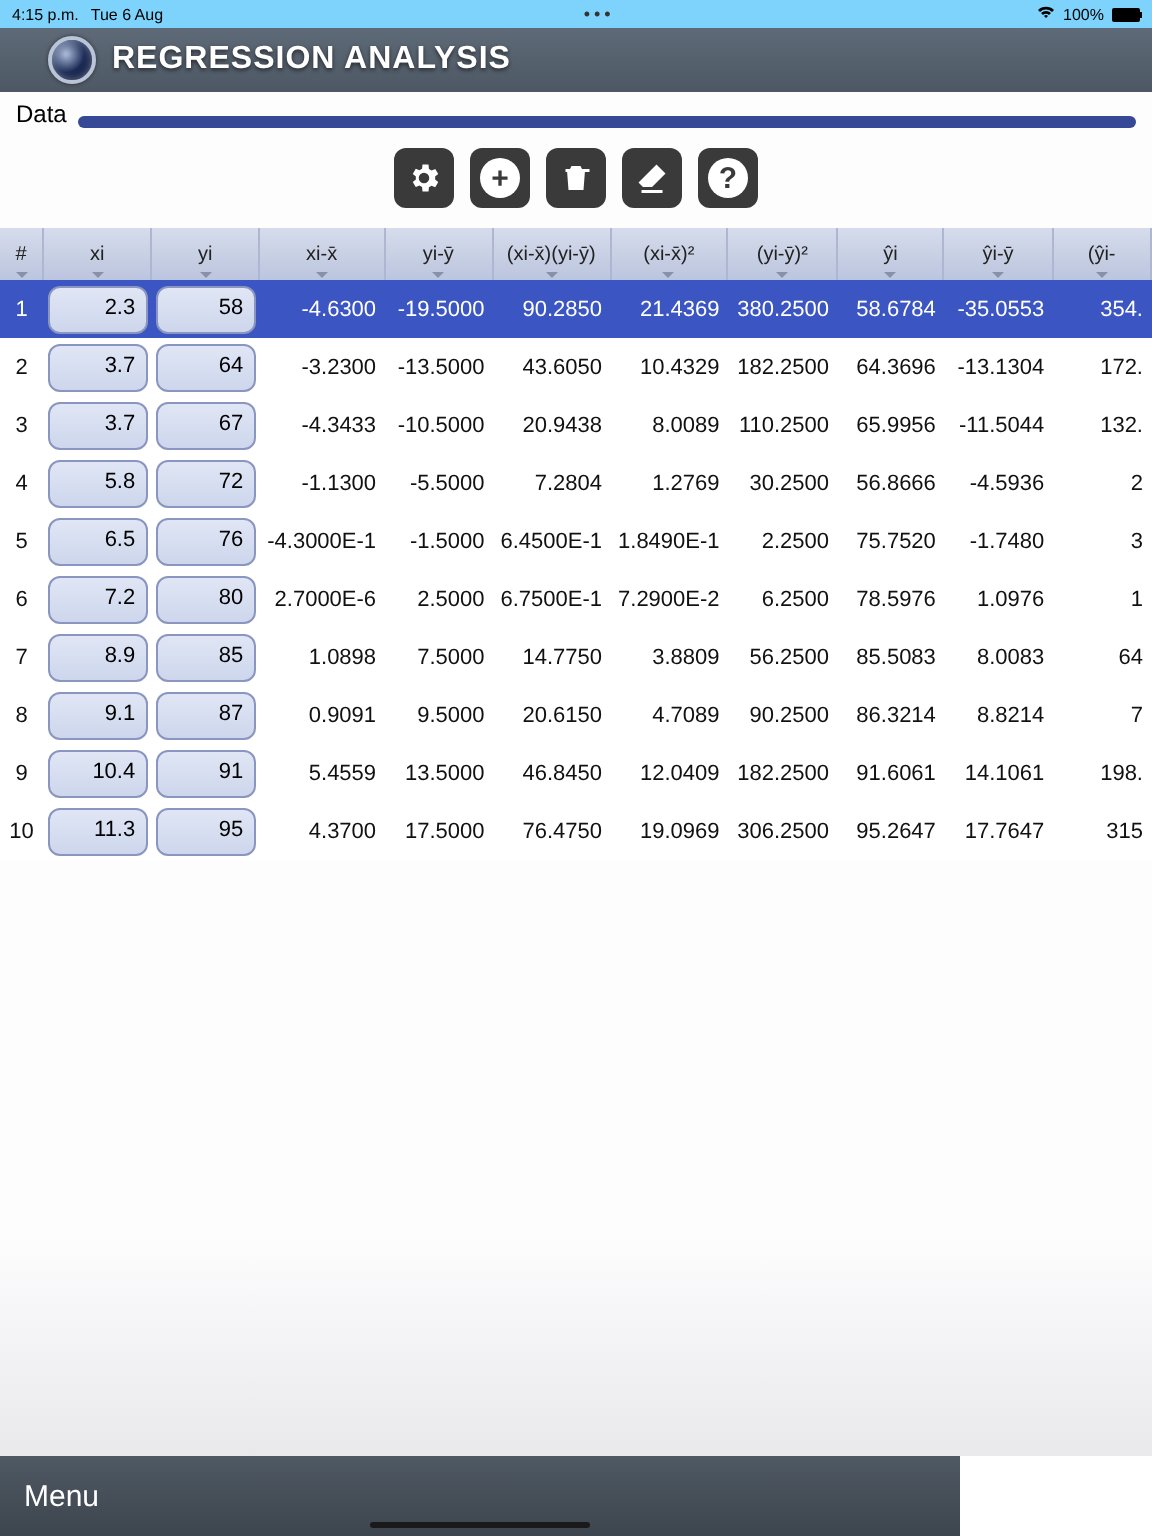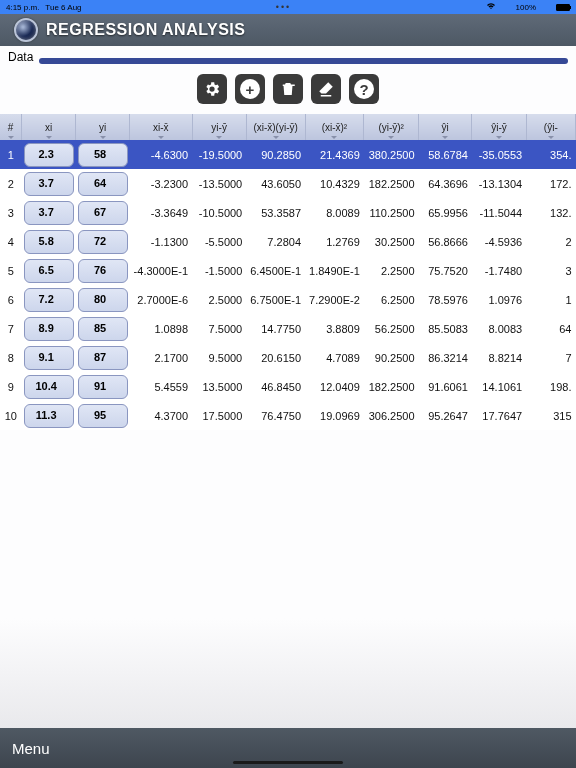--- a/index.html
+++ b/index.html
@@ -1,39 +1,39 @@
 <!DOCTYPE html>
 <html><head>
   <meta charset="utf-8">
   <style>
     * { margin: 0; padding: 0; box-sizing: border-box; }
     html, body { width: 576px; height: 768px; overflow: hidden; font-family: -apple-system, Helvetica, Arial, sans-serif; }
     
     .status-bar {
       height: 14px;
-      background: #3b82f6;
+      background: #7dd3fc;
       display: flex;
       justify-content: space-between;
       align-items: center;
       font-size: 8px;
       padding: 0 6px;
       color: #000;
     }
     .status-bar .left { display:flex; gap:6px; }
     .status-bar .center { font-size: 9px; letter-spacing: 2px; color:#333; }
-    .status-bar .right { display:flex; gap:20px; align-items:center; }
+    .status-bar .right { display:flex; gap:4px; align-items:center; }
     .battery { width: 14px; height: 7px; border: 1px solid #000; border-radius: 1px; position: relative; background:#000; }
     .battery:after { content:''; position:absolute; right:-2px; top:1px; width:1px; height:3px; background:#000; }
     
     .title-bar {
       height: 32px;
       background: linear-gradient(#5f6a78, #4d5864);
       display: flex;
       align-items: center;
-      padding: 0 14px;
+      padding: 0 24px;
       gap: 8px;
     }
     .app-icon {
       width: 24px; height: 24px; border-radius: 50%;
       background: radial-gradient(circle at 35% 35%, #a0b0d0 5%, #1a2a55 50%, #0a1535 90%);
       border: 2px solid #bac4d7;
       box-shadow: inset 0 0 4px rgba(255,255,255,.4), 0 0 2px rgba(0,0,0,.5);
     }
     .app-title {
       color: #fff; font-size: 16px; font-weight: 600; letter-spacing: .5px;
@@ -79,32 +79,31 @@
     
     tbody tr { height:29px; }
     tbody tr.selected td, tbody tr.selected .idx { background:#3b55c3; color:#fff; }
     tbody tr:not(.selected) td { background:#fff; color:#111; }
     tbody tr .idx { text-align:center; background:#fff; }
     
     .input-cell {
       display:inline-block; width:50px; height:24px;
       background:linear-gradient(#e0e6f5,#cdd6ec);
       border:1px solid #8a96c0; border-radius:6px;
-      text-align:center; padding:4px 5px 0 0; color:#000;
+      text-align:right; padding:4px 5px 0 0; color:#000;
       font-size:11px;
-      font-weight:bold;
     }
     tbody tr.selected .input-cell{ color:#000; }
     
     .col-idx{ width:22px; }
     .col-xi, .col-yi{ width:54px; padding:0 2px; }
     .col-v{ width:55px; }
     
     .bottom-bar {
-      position:absolute; bottom:0; left:0; width:576px; height:40px;
+      position:absolute; bottom:0; left:0; width:480px; height:40px;
       background:linear-gradient(#4f5963,#3d454e);
       display:flex; align-items:center; padding:0 12px;
     }
     .menu-btn { color:#fff; font-size:15px; cursor:pointer; }
     .home-indicator{ position:absolute; bottom:4px; left:50%; transform:translateX(-50%); width:110px; height:3px; background:#1a1a1a; border-radius:2px;}
     .fade-bottom { position:absolute; bottom:40px; left:0; width:576px; height:110px; background:linear-gradient(rgba(243,243,245,0), #e9e9ec); pointer-events:none;}
     .body-bg{ position:absolute; top:46px; bottom:40px; left:0; right:0; background:#fdfdfe; z-index:-1;}
   </style>
 </head>
 <body>
@@ -203,23 +202,23 @@
           <td class="col-v">10.4329</td>
           <td class="col-v">182.2500</td>
           <td class="col-v">64.3696</td>
           <td class="col-v">-13.1304</td>
           <td class="col-v">172.</td>
         </tr>
         <tr>
           <td class="idx col-idx">3</td>
           <td class="col-xi"><div class="input-cell">3.7</div></td>
           <td class="col-yi"><div class="input-cell">67</div></td>
-          <td class="col-v">-3.3649</td>
+          <td class="col-v">-4.3433</td>
           <td class="col-v">-10.5000</td>
-          <td class="col-v">53.3587</td>
+          <td class="col-v">20.9438</td>
           <td class="col-v">8.0089</td>
           <td class="col-v">110.2500</td>
           <td class="col-v">65.9956</td>
           <td class="col-v">-11.5044</td>
           <td class="col-v">132.</td>
         </tr>
         <tr>
           <td class="idx col-idx">4</td>
           <td class="col-xi"><div class="input-cell">5.8</div></td>
           <td class="col-yi"><div class="input-cell">72</div></td>
@@ -268,21 +267,21 @@
           <td class="col-v">3.8809</td>
           <td class="col-v">56.2500</td>
           <td class="col-v">85.5083</td>
           <td class="col-v">8.0083</td>
           <td class="col-v">64</td>
         </tr>
         <tr>
           <td class="idx col-idx">8</td>
           <td class="col-xi"><div class="input-cell">9.1</div></td>
           <td class="col-yi"><div class="input-cell">87</div></td>
-          <td class="col-v">2.1700</td>
+          <td class="col-v">0.9091</td>
           <td class="col-v">9.5000</td>
           <td class="col-v">20.6150</td>
           <td class="col-v">4.7089</td>
           <td class="col-v">90.2500</td>
           <td class="col-v">86.3214</td>
           <td class="col-v">8.8214</td>
           <td class="col-v">7</td>
         </tr>
         <tr>
           <td class="idx col-idx">9</td>

